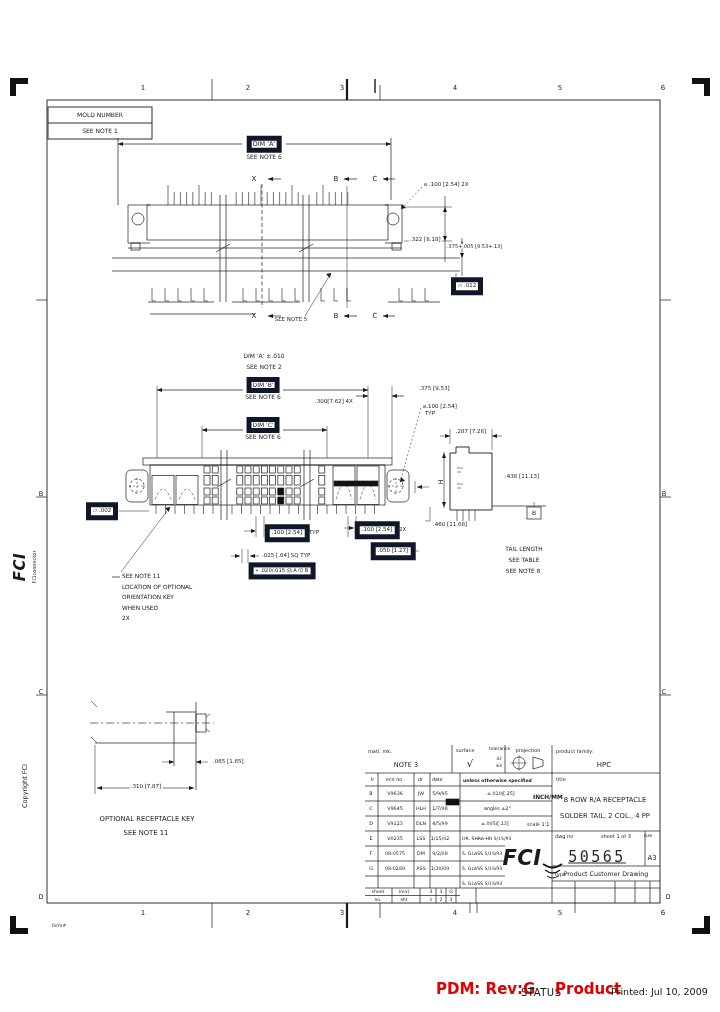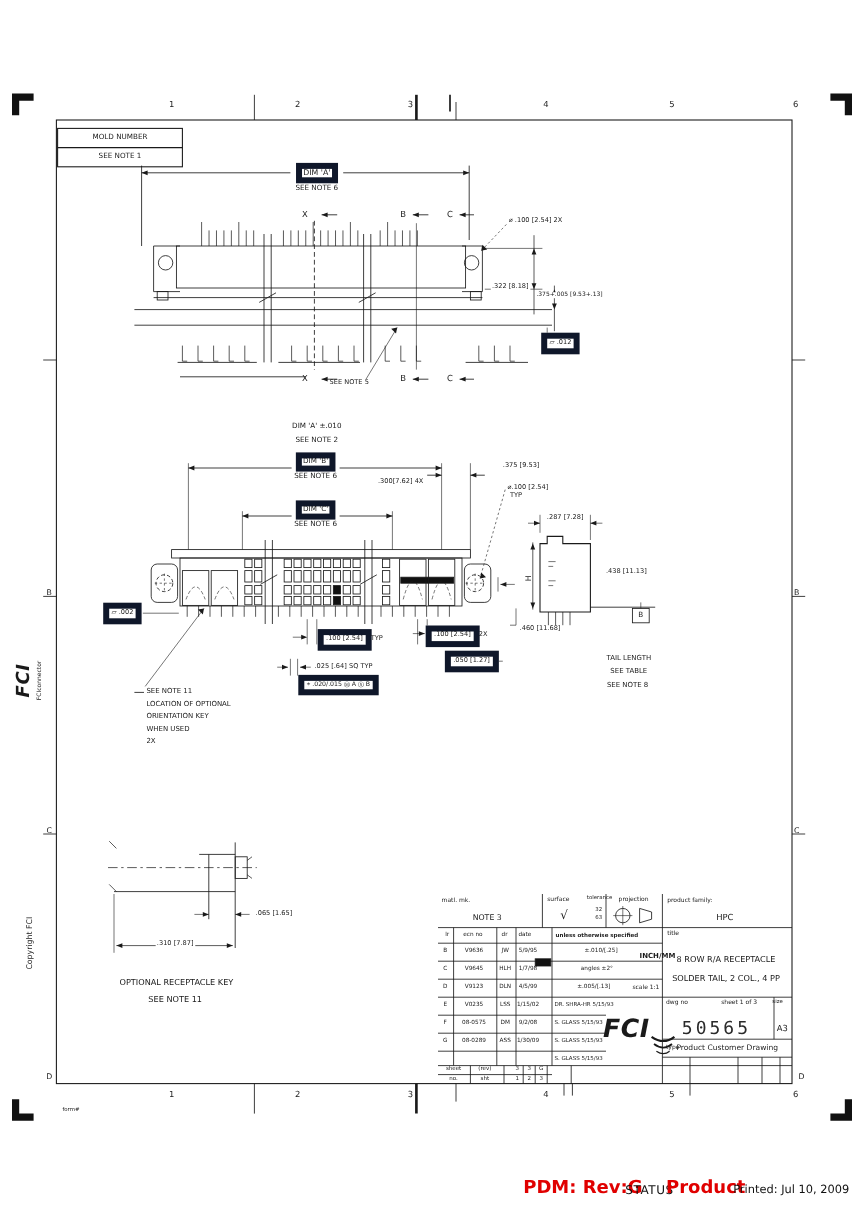--- a/index.html
+++ b/index.html
@@ -481,21 +481,21 @@
       <div class="ann l bold" style="left: 463px; top: 781px; font-size: 4.6px;">unless otherwise specified</div>
       <div class="ann l" style="left: 487px; top: 794px; font-size: 4.8px;">±.010/[.25]</div>
       <div class="ann l bold" style="left: 533px; top: 798px; font-size: 5.8px;">INCH/MM</div>
       <div class="ann l" style="left: 484px; top: 809px; font-size: 4.8px;">angles ±2°</div>
       <div class="ann l" style="left: 481px; top: 824px; font-size: 4.8px;">±.005/[.13]</div>
       <div class="ann l" style="left: 527px; top: 824px; font-size: 5px;">scale  1:1</div>
       <div class="ann c fci" style="left: 522px; top: 858px; font-size: 21px;">FCI</div>
       <div class="ann l" style="left: 555px; top: 836px; font-size: 5px;">dwg no</div>
       <div class="ann l" style="left: 601px; top: 836px; font-size: 5px;">sheet 1 of 3</div>
       <div class="ann c" style="left: 648px; top: 836px; font-size: 4.5px;">size</div>
-      <div class="ann c dwg" style="left: 597px; top: 857px; font-size: 15px;">50565</div>
+      <div class="ann c dwg" style="left: 597px; top: 857px; font-size: 15px; text-decoration: underline;">50565</div>
       <div class="ann c" style="left: 652px; top: 858px; font-size: 7px;">A3</div>
       <div class="ann l" style="left: 555px; top: 874px; font-size: 5px;">type</div>
       <div class="ann c" style="left: 606px; top: 874px; font-size: 6.3px;">Product Customer Drawing</div>
       <div class="ann c" style="left: 378px; top: 892px; font-size: 4.6px;">sheet</div>
       <div class="ann c" style="left: 404px; top: 892px; font-size: 4.6px;">(rev)</div>
       <div class="ann c" style="left: 431px; top: 892px; font-size: 4.6px;">3</div>
       <div class="ann c" style="left: 441px; top: 892px; font-size: 4.6px;">3</div>
       <div class="ann c" style="left: 451px; top: 892px; font-size: 4.6px;">G</div>
       <div class="ann c" style="left: 378px; top: 899.5px; font-size: 4.6px;">no.</div>
       <div class="ann c" style="left: 404px; top: 899.5px; font-size: 4.6px;">sht</div>

